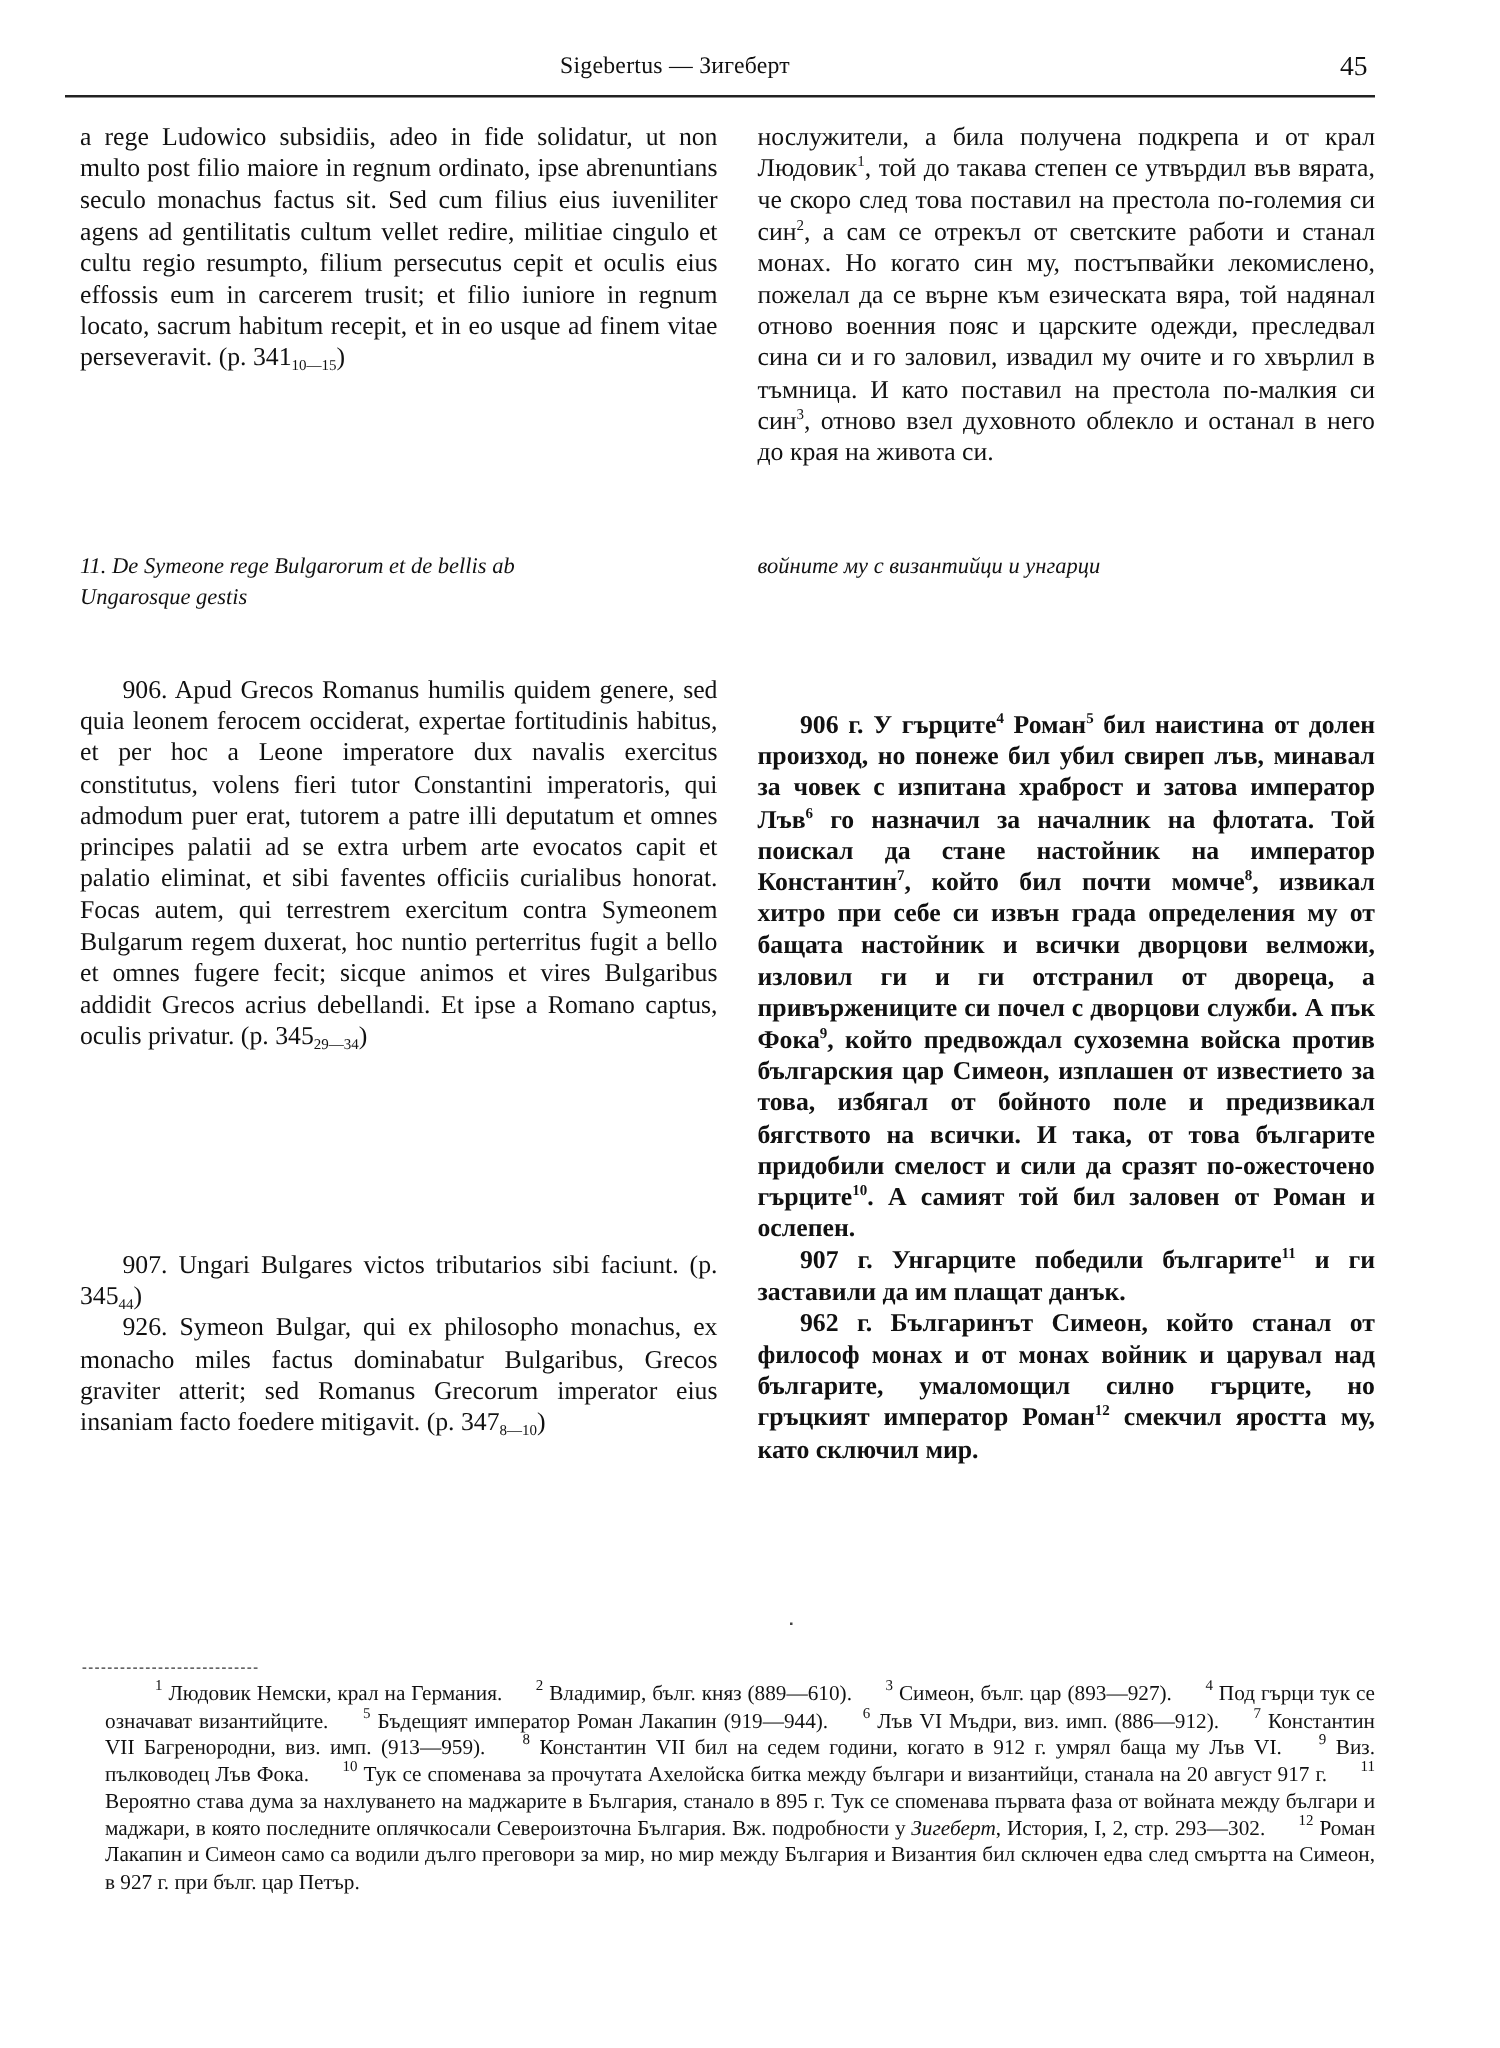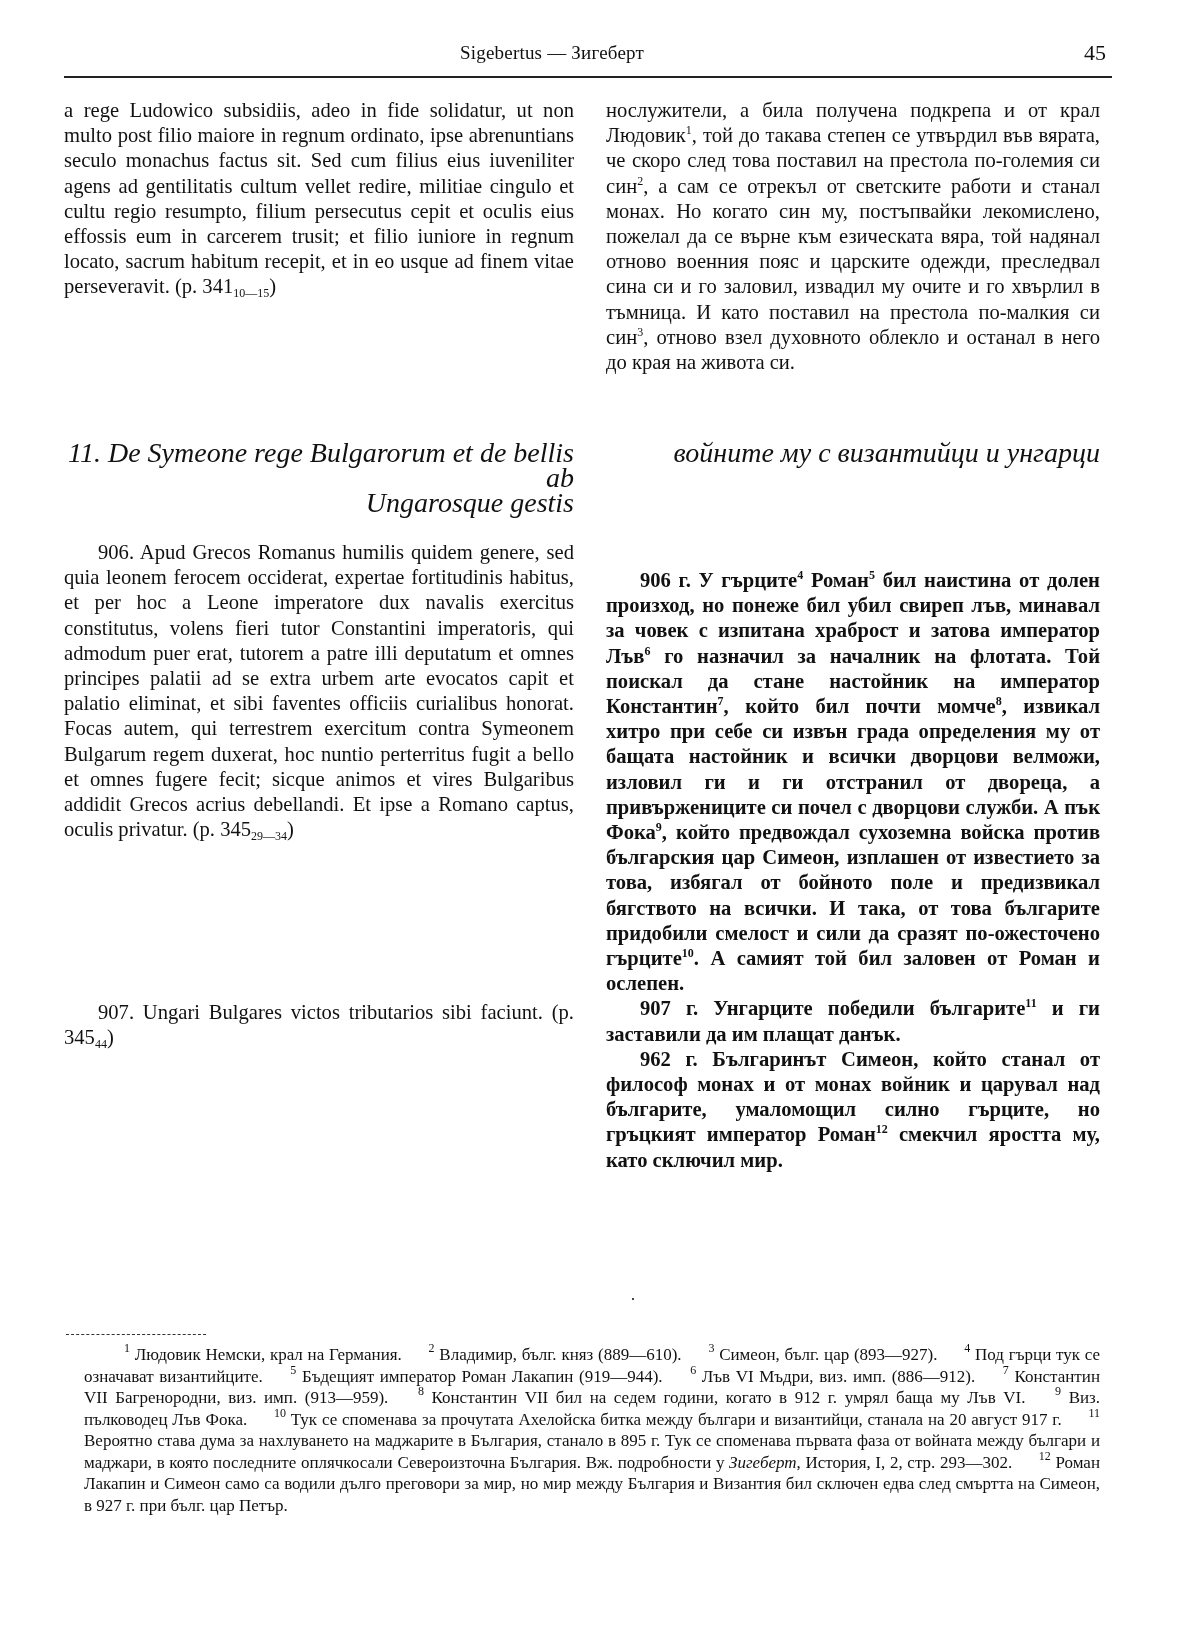--- a/index.html
+++ b/index.html
@@ -1,26 +1,26 @@
 <!DOCTYPE html>
 <html><head>
 <meta charset="utf-8">
 <style>
   html, body { margin: 0; padding: 0; background: #ffffff; }
   body { width: 1200px; height: 1638px; position: relative; overflow: hidden; color: #111; font-family: "Liberation Serif", "DejaVu Serif", serif; }
-  .header { position: absolute; top: 40px; left: 64px; width: 1048px; height: 40px; text-align: center; }
+  .header { position: absolute; top: 40px; left: 52px; width: 1048px; height: 40px; text-align: center; }
   .header .title { position: absolute; left: 396px; top: 2px; font-size: 19px; letter-spacing: 0.2px; }
   .header .pageno { position: absolute; right: 6px; top: 0px; font-size: 22px; font-weight: normal; }
   .header .rule { position: absolute; left: 0; right: 0; top: 36px; height: 2px; background: #222; }
   .col { position: absolute; font-size: 20.6px; line-height: 25.2px; text-align: justify; }
   .col.left { left: 64px; width: 510px; }
   .col.right { left: 606px; width: 494px; }
   .col p { margin: 0; }
   .col p.indent { text-indent: 34px; }
-  .heading { position: absolute; font-style: italic; text-align: right; font-size: 28px; line-height: 25px; }
+  .heading { position: absolute; font-style: italic; text-align: left; font-size: 18px; line-height: 25px; }
   sup { font-size: 12px; vertical-align: 8px; line-height: 0; }
   sub { font-size: 12px; vertical-align: -4px; line-height: 0; }
   .fn-rule { position: absolute; top: 1334px; left: 66px; width: 140px; height: 1px; border-top: 1px dashed #333; }
   .dot { position: absolute; left: 632px; top: 1298px; width: 2px; height: 2px; background: #444; }
   .footnotes { position: absolute; left: 84px; top: 1344px; width: 1016px; font-size: 17px; line-height: 21.5px; text-align: justify; }
   .footnotes .fn { display: inline; margin-right: 22px; }
   .footnotes .first { padding-left: 40px; }
   .footnotes i { font-style: italic; }
   .block { display: block; }
 </style>
@@ -41,20 +41,21 @@
   <span class="block">11. De Symeone rege Bulgarorum et de bellis ab</span>
   <span class="block">Ungarosque gestis</span>
 </div>
 
 <div class="col left" style="top:540px;">
   <p class="indent"><span>906. Apud Grecos Romanus humilis quidem genere, sed quia leonem ferocem occiderat, expertae fortitudinis habitus, et per hoc a Leone imperatore dux navalis exercitus constitutus, volens fieri tutor Constantini imperatoris, qui admodum puer erat, tutorem a patre illi deputatum et omnes principes palatii ad se extra urbem arte evocatos capit et palatio eliminat, et sibi faventes officiis curialibus honorat. Focas autem, qui terrestrem exercitum contra Symeonem Bulgarum regem duxerat, hoc nuntio perterritus fugit a bello et omnes fugere fecit; sicque animos et vires Bulgaribus addidit Grecos acrius debellandi. Et ipse a Romano captus, oculis privatur. (p. 345</span><sub>29—34</sub><span>)</span></p>
 </div>
 
 <div class="col left" style="top:1000px;">
   <p class="indent"><span>907. Ungari Bulgares victos tributarios sibi faciunt. (p. 345</span><sub>44</sub><span>)</span></p>
+  <p class="indent"><span>926. Symeon Bulgar, qui ex philosopho monachus, ex monacho miles factus dominabatur Bulgaribus, Grecos graviter atterit; sed Romanus Grecorum imperator eius insaniam facto foedere mitigavit. (p. 347</span><sub>8—10</sub><span>)</span></p>
 </div>
 
 <div class="col right" style="top:98px;">
   <p><span>нослужители, а била получена подкрепа и от крал Людовик</span><sup>1</sup><span>, той до такава степен се утвърдил във вярата, че скоро след това поставил на престола по-големия си син</span><sup>2</sup><span>, а сам се отрекъл от светските работи и станал монах. Но когато син му, постъпвайки лекомислено, пожелал да се върне към езическата вяра, той надянал отново военния пояс и царските одежди, преследвал сина си и го заловил, извадил му очите и го хвърлил в тъмница. И като поставил на престола по-малкия си син</span><sup>3</sup><span>, отново взел духовното облекло и останал в него до края на живота си.</span></p>
 </div>
 
 <div class="heading" style="left:606px; width:494px; top:440px;">
   <span class="block">войните му с византийци и унгарци</span>
 </div>
 

